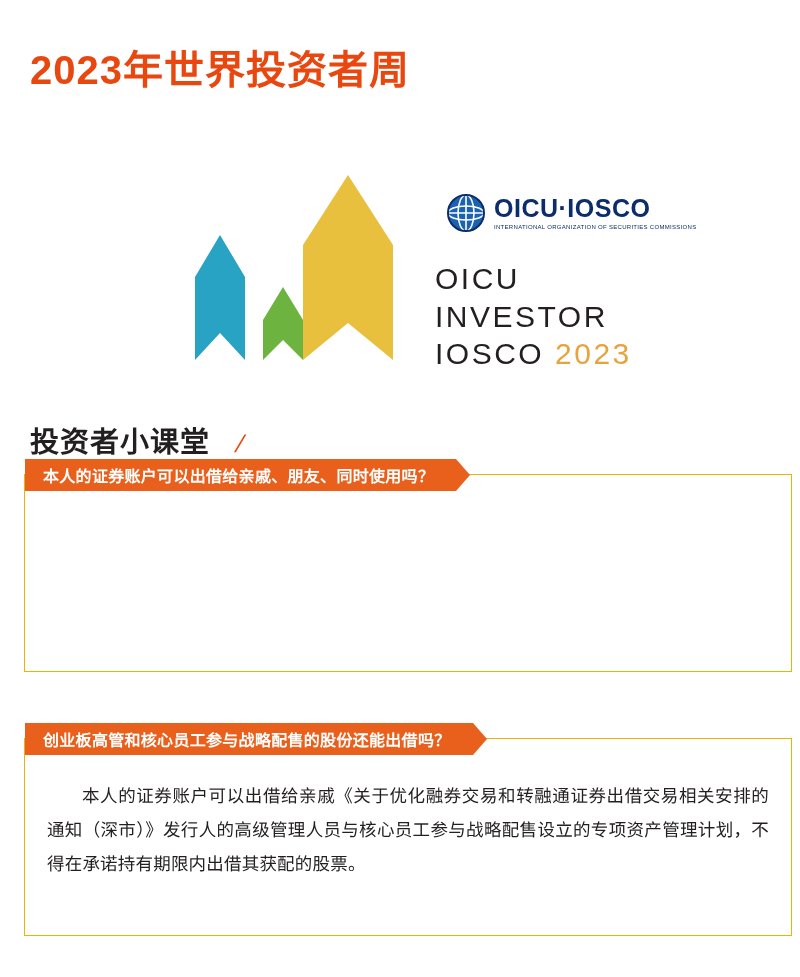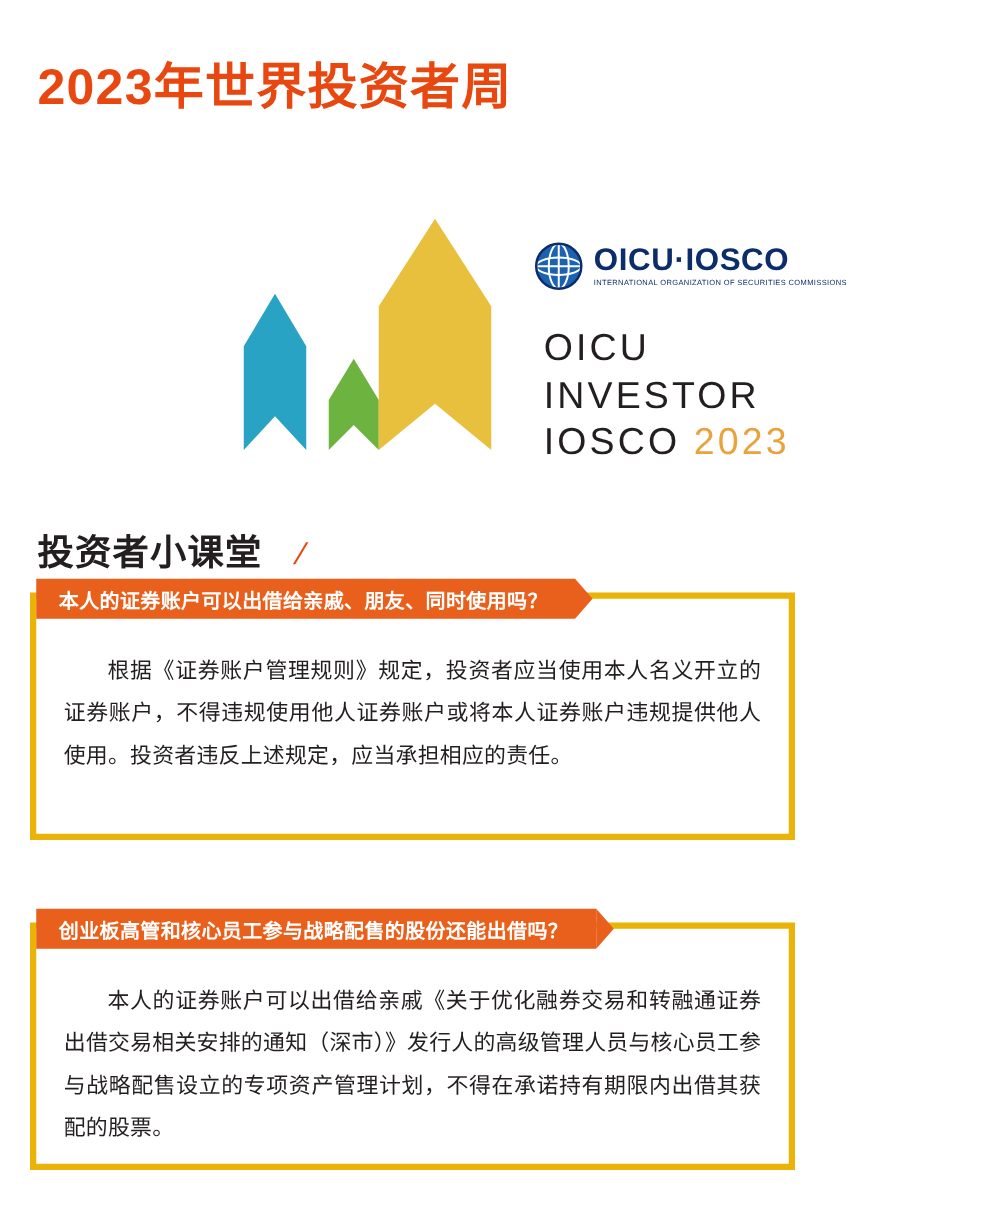--- a/index.html
+++ b/index.html
@@ -45,21 +45,21 @@
   }
   .pencils {
     position: absolute;
     left: 0;
     top: 0;
     width: 215px;
     height: 220px;
   }
   .iosco-mark {
     position: absolute;
-    left: 237px;
+    left: 256px;
     top: 28px;
     display: flex;
     align-items: center;
     gap: 8px;
   }
   .globe {
     width: 40px;
     height: 40px;
     flex: 0 0 auto;
   }
@@ -118,23 +118,23 @@
     transform: skewX(-18deg);
     line-height: 1;
     padding-bottom: 4px;
     font-weight: 300;
   }
 
   
   .qa-card {
     position: absolute;
     left: 24px;
-    width: 612px;
+    width: 768px;
     box-sizing: border-box;
-    border: 5px solid #eab308;
+    border: 1px solid #eab308;
     background: #ffffff;
   }
   #qa-card-1 { top: 474px; height: 198px; }
   #qa-card-2 { top: 738px; height: 198px; }
 
   .qa-question {
     position: absolute;
     left: 0;
     top: -16px;
     height: 32px;
@@ -212,21 +212,20 @@
     </div>
   </div>
 
   <div class="section-title-wrap">
     <span class="section-title">投资者小课堂</span>
     <span class="section-title-slash">/</span>
   </div>
 
   <div class="qa-card" id="qa-card-1">
     <div class="qa-question">本人的证券账户可以出借给亲戚、朋友、同时使用吗？</div>
-    <div class="qa-answer">根据《证券账户管理规则》规定，投资者应当使用本人名义开立的证券账户，不得违规使用他人证券账户或将本人证券账户违规提供他人使用。投资者违反上述规定，应当承担相应的责任。</div>
   </div>
 
   <div class="qa-card" id="qa-card-2">
     <div class="qa-question">创业板高管和核心员工参与战略配售的股份还能出借吗？</div>
     <div class="qa-answer">本人的证券账户可以出借给亲戚《关于优化融券交易和转融通证券出借交易相关安排的通知（深市）》发行人的高级管理人员与核心员工参与战略配售设立的专项资产管理计划，不得在承诺持有期限内出借其获配的股票。</div>
   </div>
 
 </div>
 
 </body></html>

